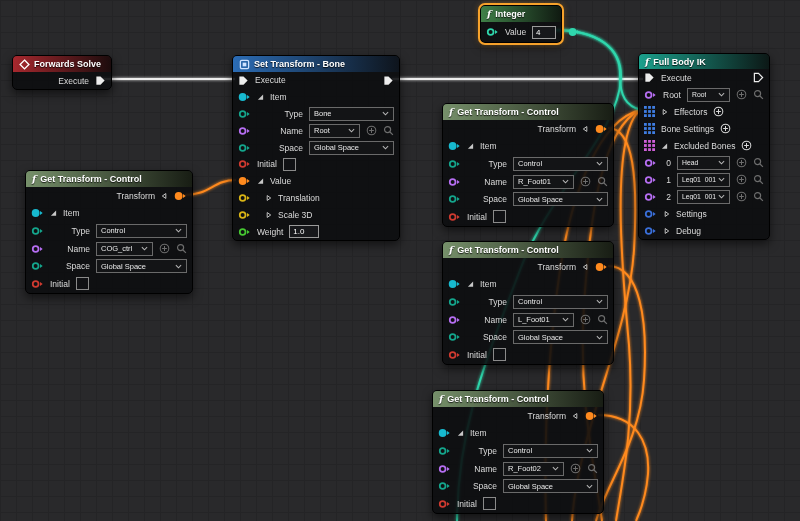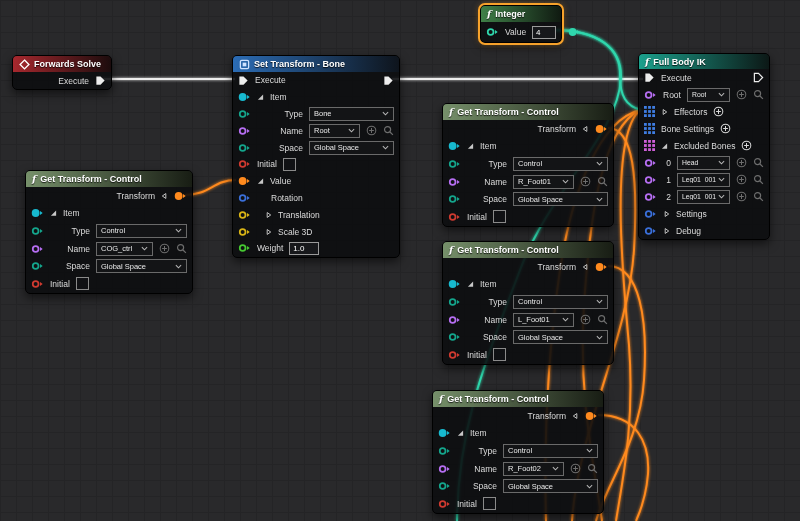--- a/index.html
+++ b/index.html
@@ -260,26 +260,20 @@
     <div class="row">
       <svg class="pin c-orange">
           <use href="#pin-f"></use>
         </svg>
       <svg class="expico">
           <use href="#tri-open"></use>
         </svg>
       <span class="lbl">Value</span>
     </div>
     <div class="row">
-      <svg class="pin c-rot">
-          <use href="#pin-h"></use>
-        </svg>
-      <span class="lbl ind1">Rotation</span>
-    </div>
-    <div class="row">
       <svg class="pin c-vec">
           <use href="#pin-h"></use>
         </svg>
       <svg class="expico" style="margin-left:8px;">
           <use href="#tri-right"></use>
         </svg>
       <span class="lbl">Translation</span>
     </div>
     <div class="row">
       <svg class="pin c-vec">

